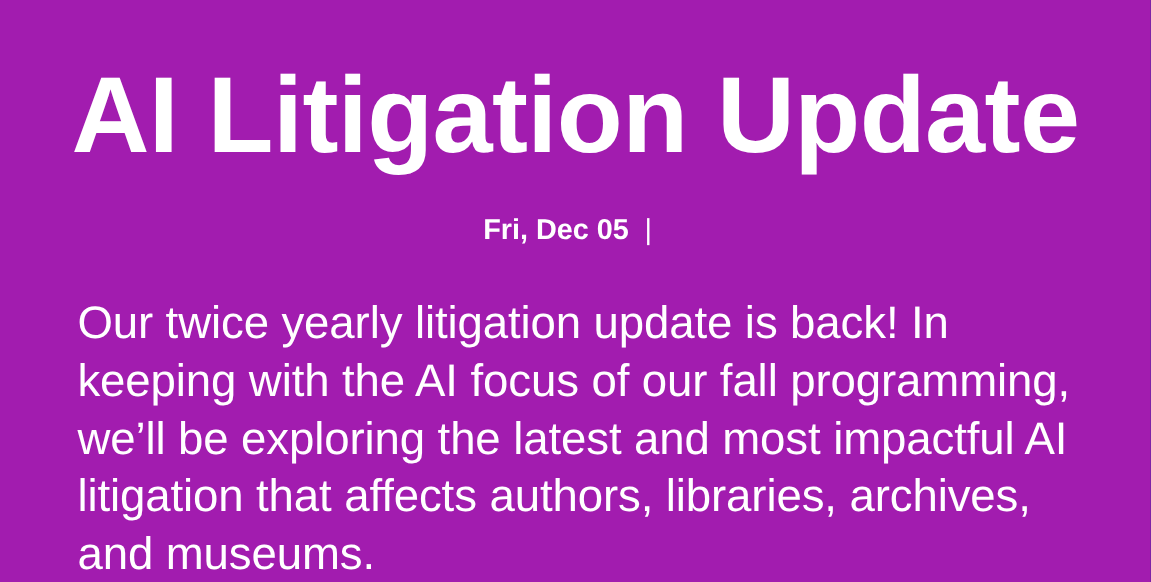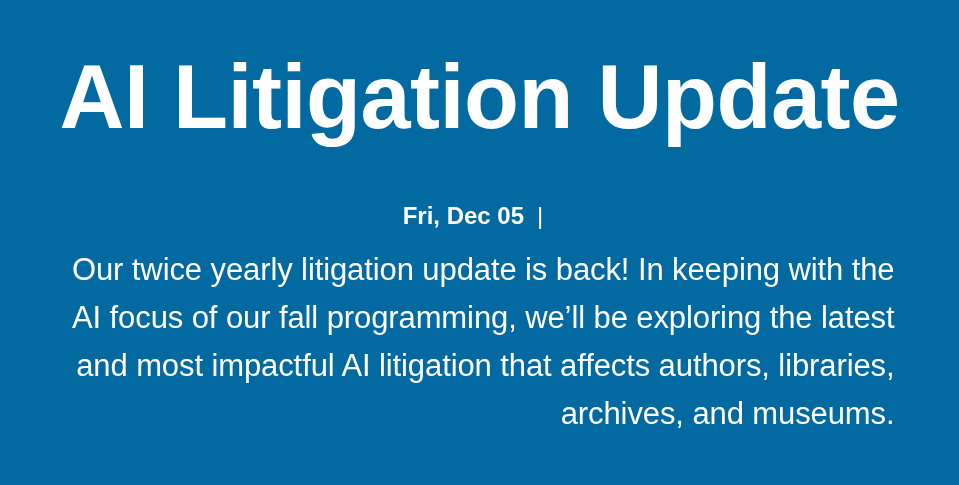--- a/index.html
+++ b/index.html
@@ -41,21 +41,21 @@
     letter-spacing: -0.5px;
     white-space: nowrap;
     position: absolute;
     top: 52px;
     left: 0;
     right: 0;
   }
 
   .event-meta {
     position: absolute;
-    top: 202px;
+    top: 178px;
     left: 0;
     right: 0;
     display: flex;
     justify-content: center;
     align-items: flex-start;
     gap: 0;
     color: #ffffff;
     font-family: "Liberation Sans", sans-serif;
     font-size: 24px;
     font-weight: 600;
@@ -77,31 +77,31 @@
   .event-description {
     position: absolute;
     top: 246px;
     left: 50%;
     transform: translateX(-50%);
     width: 830px;
     margin: 0;
     padding: 0;
     color: #ffffff;
     font-family: "Liberation Sans", sans-serif;
-    font-size: 31px;
+    font-size: 38px;
     font-weight: 500;
     line-height: 48px;
-    text-align: right;
+    text-align: left;
     letter-spacing: -0.1px;
   }
 </style>
 </head>
 <body style="background: rgb(43, 53, 144);">
 
-<div class="event-card" style="background: #0369a1;">
+<div class="event-card" style="background: #a21caf;">
 
   <h1 class="event-title" style="color: rgb(255, 255, 255);">AI Litigation Update</h1>
 
   <div class="event-meta" style="color: rgb(255, 255, 255);">
     <span class="meta-date">Fri, Dec 05</span>
     <span class="meta-separator">|</span>
   </div>
 
   <p class="event-description" style="color: rgb(255, 255, 255);">Our twice yearly litigation update is back! In keeping with the AI focus of our fall programming, we’ll be exploring the latest and most impactful AI litigation that affects authors, libraries, archives, and museums.</p>
 

